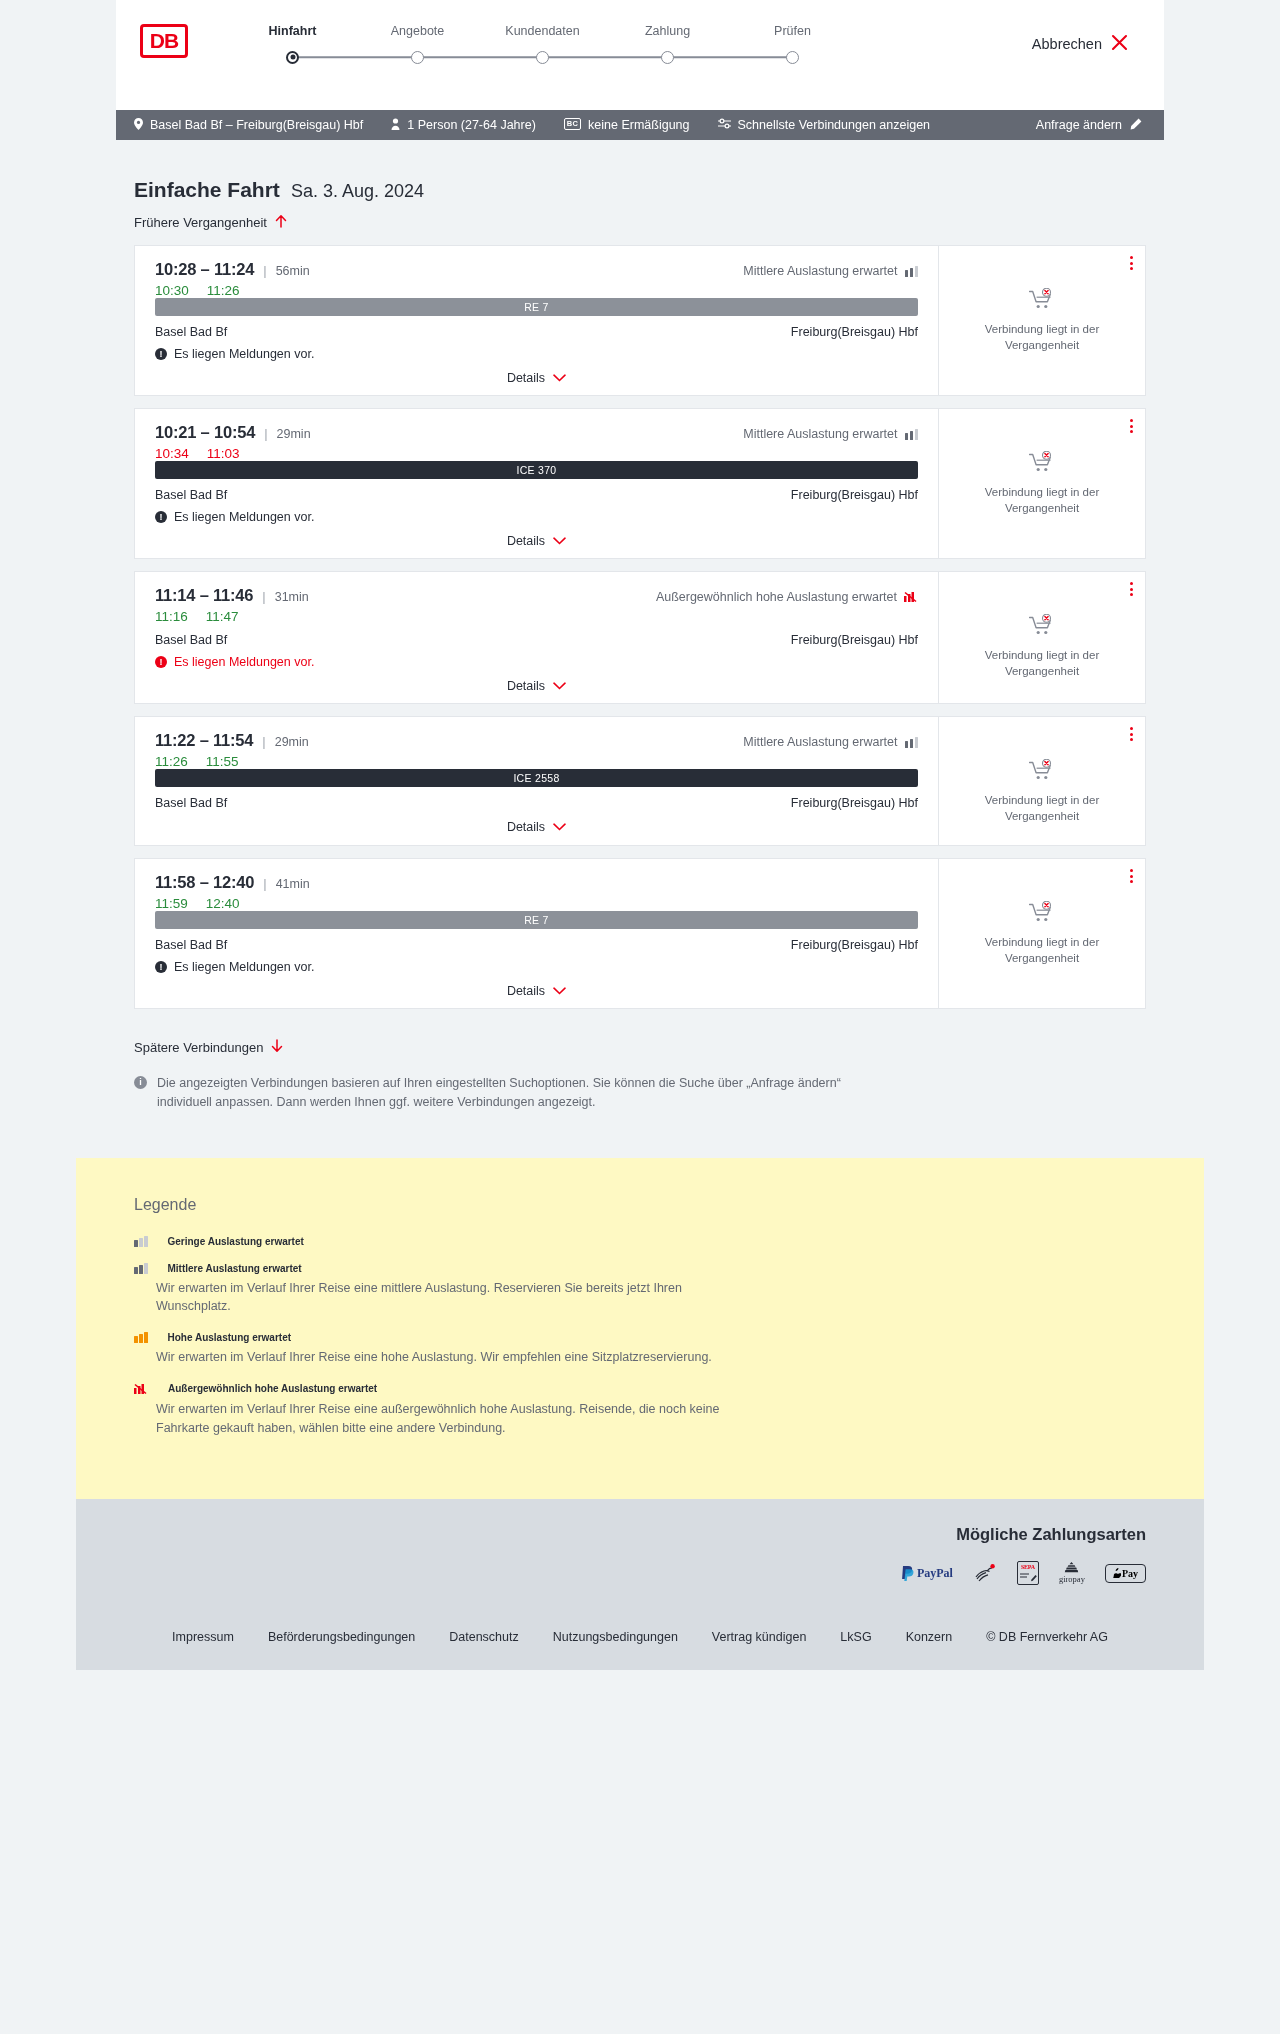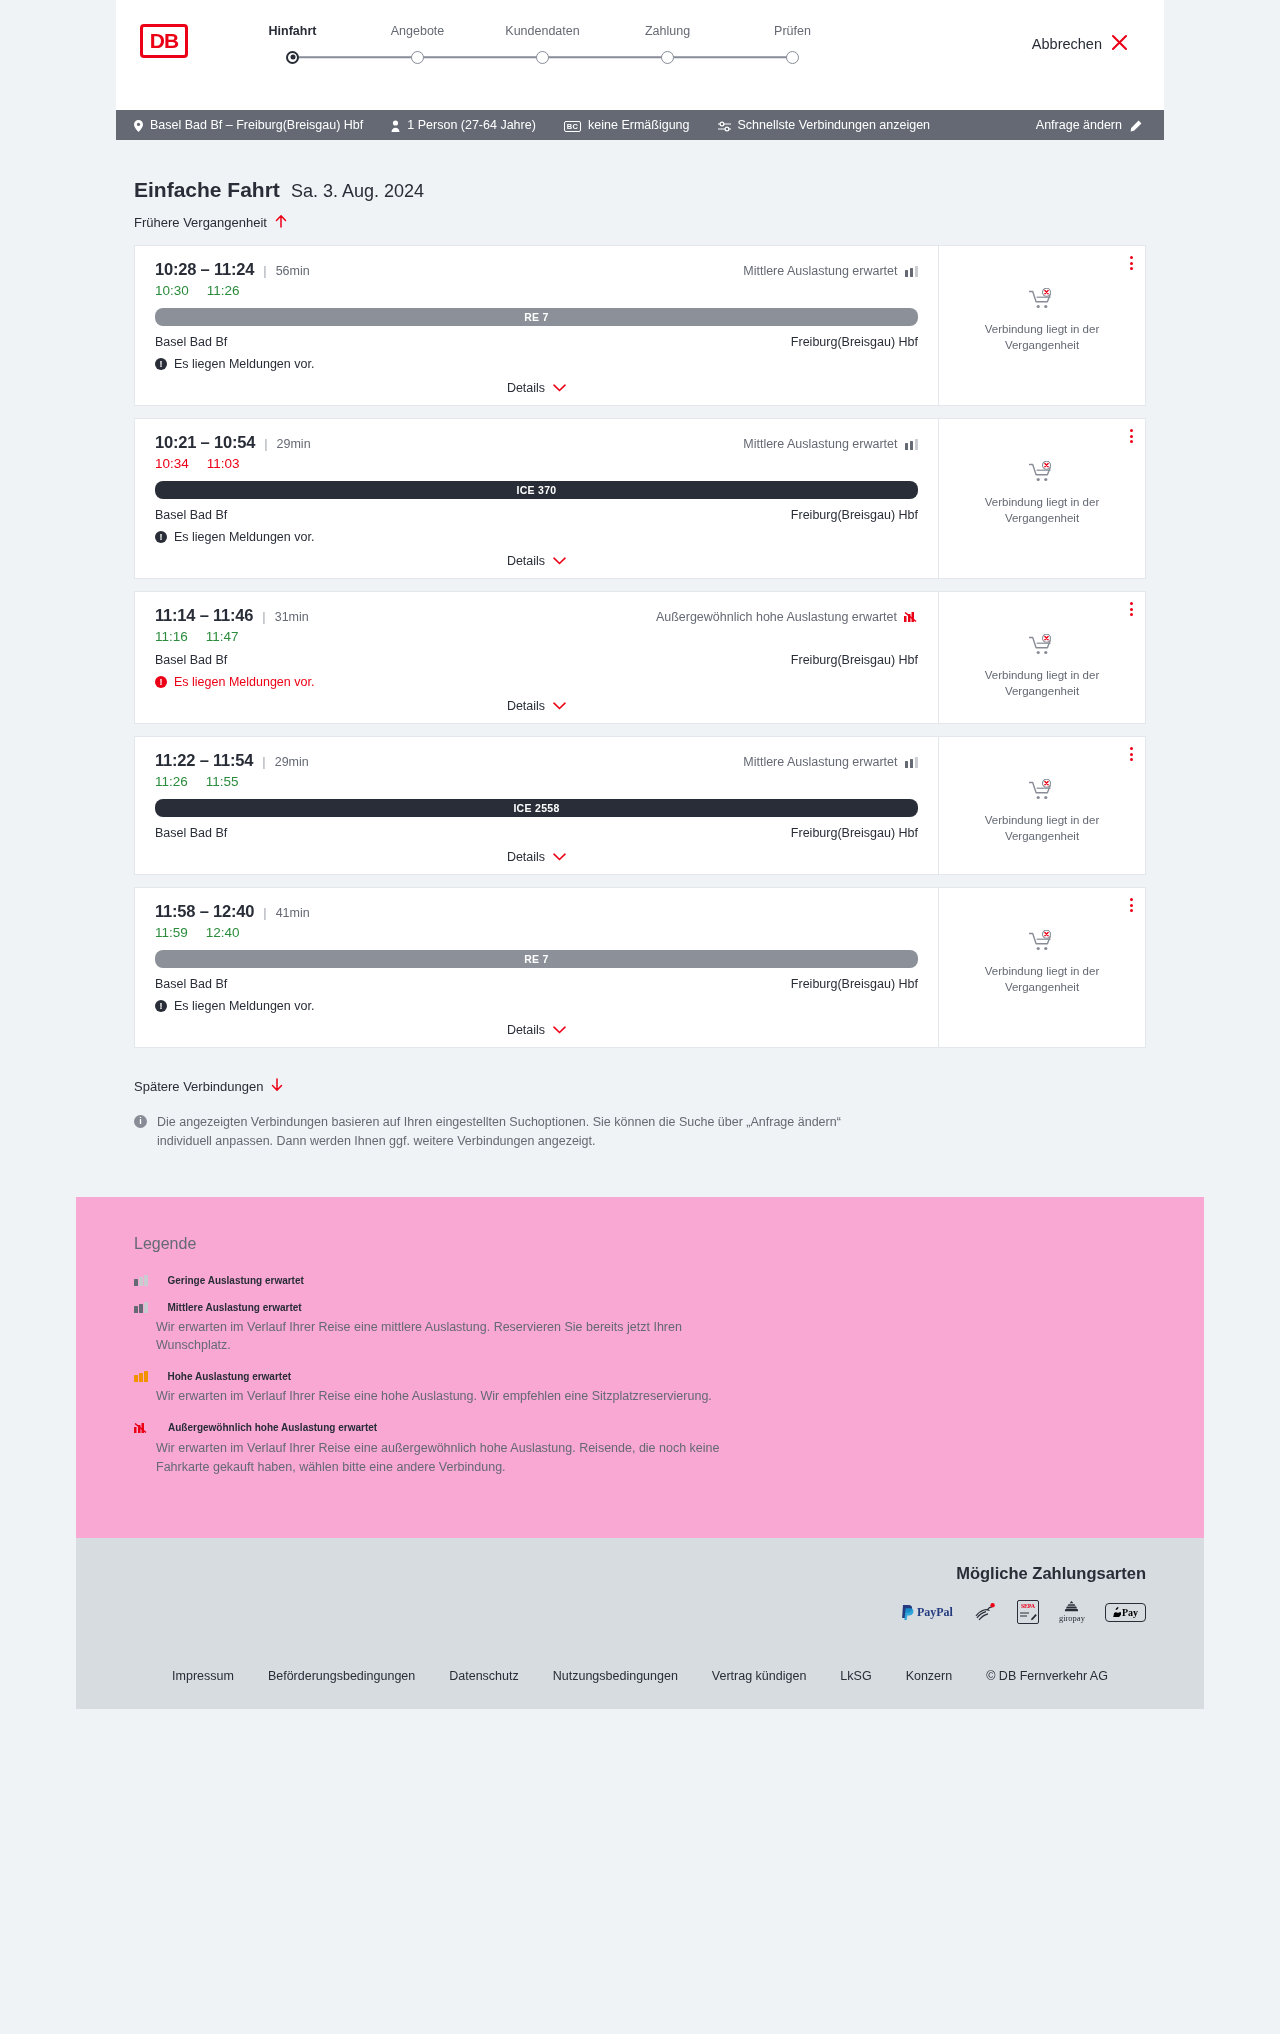--- a/index.html
+++ b/index.html
@@ -96,21 +96,21 @@
     background:#646973;
     margin:0 40px;
     height:30px;
     display:flex;
     align-items:center;
     padding:0 18px;
     color:#fff;
     font-size:12.5px;
   }
   .sum-item{
-    display:flex;align-items:flex-end;gap:7px;
+    display:flex;align-items:flex-start;gap:7px;
     margin-right:28px;
     white-space:nowrap;
   }
   .sum-item.last{margin-left:auto;margin-right:4px;gap:8px;}
   .sum-ico{display:inline-flex;align-items:center;justify-content:center;flex:0 0 auto;}
   .bc-badge{
     border:1.3px solid #fff;
     border-radius:2px;
     font-size:7.5px;
     font-weight:bold;
@@ -166,25 +166,24 @@
   .occ-bars i:nth-child(3){height:11px;}
   .occ-bars.low i:nth-child(1){background:#646973;}
   .occ-bars.medium i:nth-child(1),.occ-bars.medium i:nth-child(2){background:#646973;}
   .occ-bars.high i{background:#f39200;}
   .occ-x{color:#ec0016;font-size:13px;font-weight:bold;line-height:1;display:inline-flex;}
   .c-row2{margin-top:4px;display:flex;gap:18px;}
   .c-act{font-size:13.5px;}
   .c-act.ontime{color:#2a8c3c;}
   .c-act.delayed{color:#ec0016;}
   .c-bar{
-    margin-top:10px;
     height:18px;
-    border-radius:8px;
+    border-radius:2px;
     display:flex;align-items:center;justify-content:center;
-    color:#fff;font-size:10.5px;font-weight:bold;
+    color:#fff;font-size:10.5px;font-weight:normal;
     letter-spacing:.3px;
   }
   .c-bar.ice{background:#282d37;}
   .c-bar.re{background:#8c9199;}
   .c-stations{
     margin-top:9px;
     display:flex;justify-content:space-between;
     font-size:12.5px;color:#282d37;
   }
   .c-msg{
@@ -235,21 +234,21 @@
   .info-i{
     width:13px;height:13px;border-radius:50%;
     background:#878c96;color:#fff;
     font-size:9px;font-weight:bold;
     display:inline-flex;align-items:center;justify-content:center;
     flex:0 0 auto;margin-top:2px;
   }
 
   
   .legend{
-    background:#f9a8d4;
+    background:#fef9c3;
     margin-top:46px;
     padding:38px 58px 46px 58px;
   }
   .legend h3{
     font-size:16px;font-weight:normal;color:#646973;
     margin-bottom:22px;
   }
   .leg-item{margin-bottom:16px;}
   .leg-head{
     display:flex;align-items:center;gap:20px;

